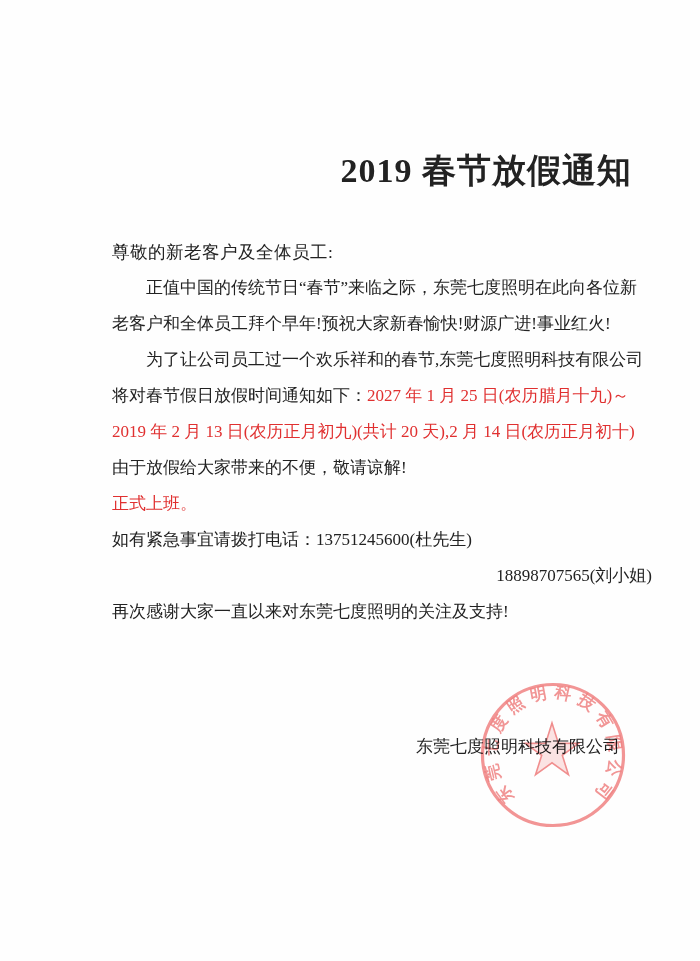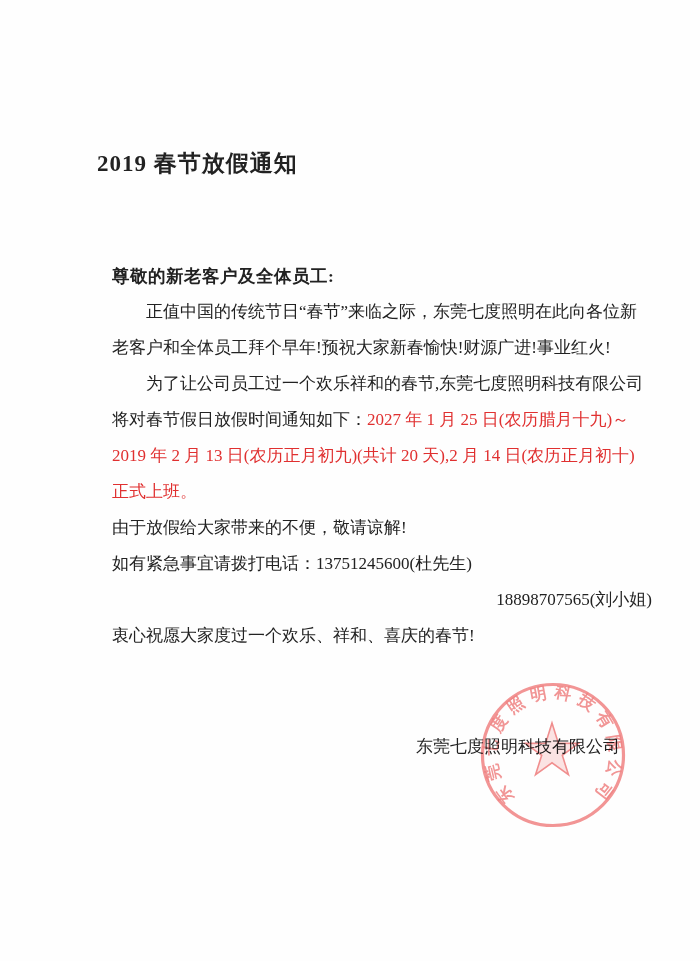--- a/index.html
+++ b/index.html
@@ -13,35 +13,35 @@
     position:relative;
     width:700px;height:961px;
     background:var(--paper);
     font-family:"Liberation Serif","DejaVu Serif",serif;
     color:var(--text);
     overflow:hidden;
   }
   .title{
     position:absolute;
     top:148px;left:97px;width:535px;
-    text-align:left;
-    font-size:23px;font-weight:700;
+    text-align:right;
+    font-size:34px;font-weight:700;
     letter-spacing:1px;
     margin:0;
   }
   .body{
     position:absolute;
     top:234px;left:112px;width:540px;
     font-size:17px;
   }
   .line{
     height:36px;line-height:36px;
     white-space:nowrap;
   }
-  .line.bold{font-weight:700;font-size:17.5px;letter-spacing:.5px;margin-top:24px;}
+  .line.bold{font-weight:400;font-size:17.5px;letter-spacing:.5px;}
   .line.indent{padding-left:34px;}
   .line.phone2{padding-left:196px;text-align:right;}
   .red{color:var(--highlight-red);}
   .signature{
     position:absolute;
     top:727px;right:80px;
     text-align:right;
     font-size:17px;line-height:39px;
   }
   .stamp{
@@ -69,25 +69,25 @@
 
   <h1 class="title">2019 春节放假通知</h1>
 
   <div class="body">
     <div class="line bold">尊敬的新老客户及全体员工:</div>
     <div class="line indent">正值中国的传统节日“春节”来临之际，东莞七度照明在此向各位新</div>
     <div class="line">老客户和全体员工拜个早年!预祝大家新春愉快!财源广进!事业红火!</div>
     <div class="line indent">为了让公司员工过一个欢乐祥和的春节,东莞七度照明科技有限公司</div>
     <div class="line"><span>将对春节假日放假时间通知如下：</span><span class="red">2027 年 1 月 25 日(农历腊月十九)～</span></div>
     <div class="line red">2019 年 2 月 13 日(农历正月初九)(共计 20 天),2 月 14 日(农历正月初十)</div>
+    <div class="line">由于放假给大家带来的不便，敬请谅解!</div>
     <div class="line red">正式上班。</div>
-    <div class="line">由于放假给大家带来的不便，敬请谅解!</div>
     <div class="line">如有紧急事宜请拨打电话：13751245600(杜先生)</div>
     <div class="line phone2">18898707565(刘小姐)</div>
-    <div class="line">衷心祝愿大家度过一个欢乐、祥和、喜庆的春节!</div>
+    <div class="line">再次感谢大家一直以来对东莞七度照明的关注及支持!</div>
   </div>
 
   <div class="signature">
     <div>东莞七度照明科技有限公司</div>
   </div>
 
   <svg class="stamp" viewBox="0 0 170 170" width="170" height="170">
     <circle class="seal-ring" cx="85" cy="85" r="70.5"></circle>
     <path class="seal-star" d="M 84 53 L 90.35 73.26 L 110.6 73.35 L 94.3 85.34 L 100.46 104.65 L 84 92.8 L 67.54 104.65 L 73.7 85.34 L 57.4 73.35 L 77.65 73.26 Z"></path>
     <path id="seal-arc" d="M 48.4 128.7 A 57 57 0 1 1 121.6 128.7" fill="none" stroke="none"></path>

